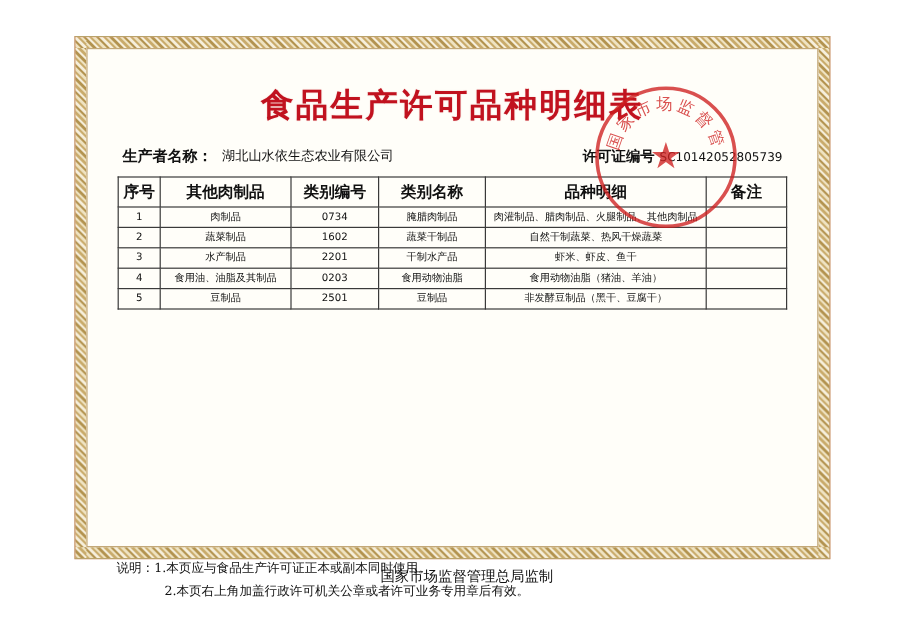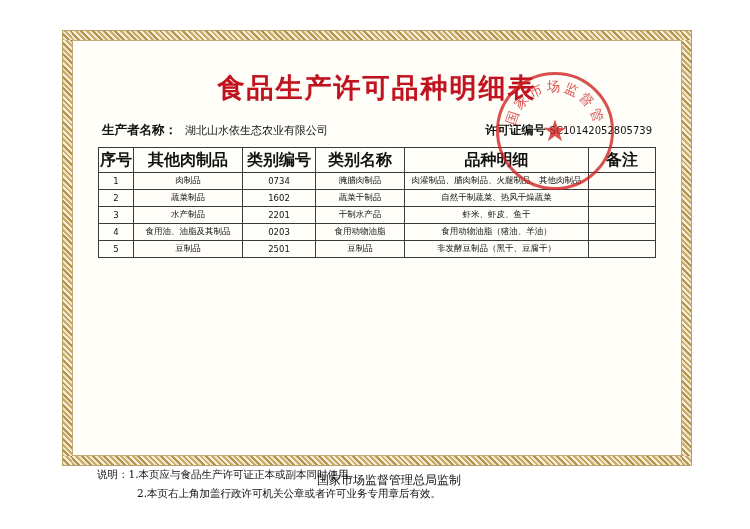--- a/index.html
+++ b/index.html
@@ -76,21 +76,21 @@
   .meta-row {
     display: flex;
     align-items: flex-end;
     justify-content: space-between;
     margin: 16px 4px 8px 4px;
     font-size: 11px;
     color: #111;
   }
   .producer {
     display: flex;
-    align-items: center;
+    align-items: flex-start;
   }
   .producer-label {
     font-size: 12.5px;
     font-weight: bold;
     font-family: "DejaVu Serif", "Liberation Serif", serif;
     white-space: nowrap;
   }
   .producer-value {
     font-size: 11px;
     margin-left: 8px;
@@ -118,21 +118,21 @@
   }
   table.detail th, table.detail td {
     border: 1px solid #3a3a3a;
     text-align: center;
     font-size: 10px;
     color: #111;
     padding: 0;
   }
   table.detail th {
     height: 24px;
-    font-size: 16px;
+    font-size: 13px;
     font-weight: bold;
     font-family: "DejaVu Serif", "Liberation Serif", serif;
   }
   table.detail td {
     height: 16px;
     font-size: 8.5px;
   }
   .col-no   { width: 34px; }
   .col-cat  { width: 108px; }
   .col-code { width: 72px; }

